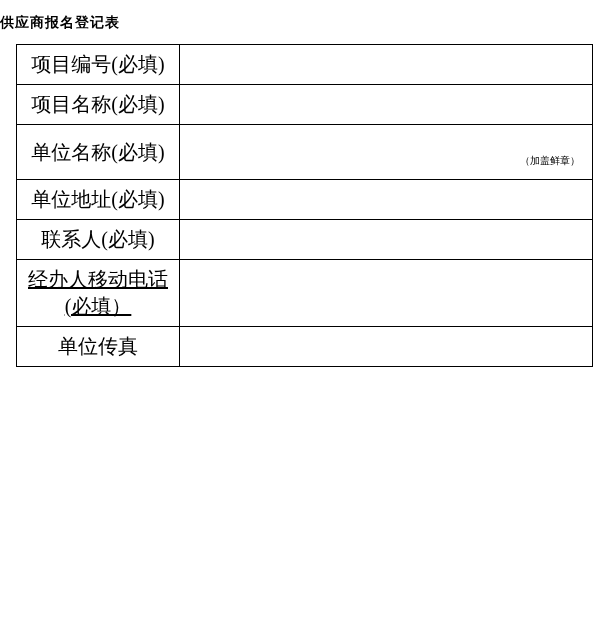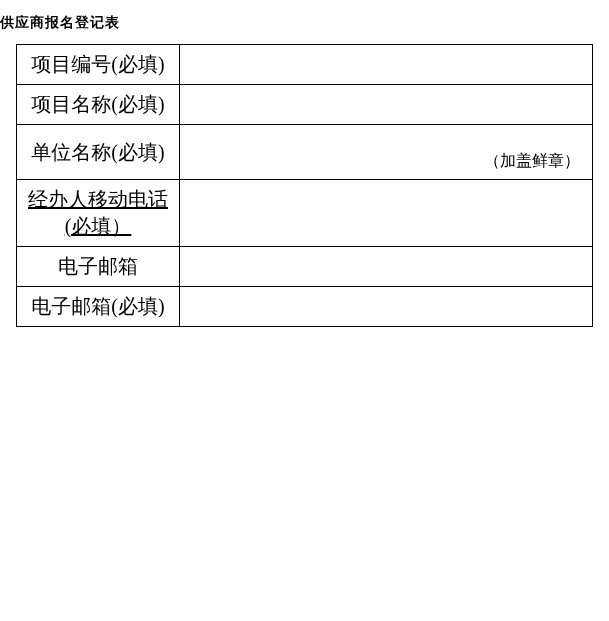--- a/index.html
+++ b/index.html
@@ -53,21 +53,21 @@
     font-size: 14.5px;
     padding: 6px 8px;
   }
   .value-inner {
     display: block;
     min-height: 18px;
   }
   .stamp-note {
     display: block;
     text-align: right;
-    font-size: 16px;
+    font-size: 10px;
     padding-right: 4px;
     font-family: Liberation Mono, monospace;
   }
   .row-h-normal { height: 37px; }
   .row-h-tall { height: 50px; text-decoration: underline; }
   .row-h-stamp { height: 55px; }
 </style>
 </head>
 <body>
 
@@ -93,42 +93,48 @@
       </tr>
 
       <tr class="row-h-stamp">
         <td class="label-cell">单位名称(必填)</td>
         <td class="value-cell">
           <span class="value-inner"></span>
           <span class="stamp-note">（加盖鲜章）</span>
         </td>
       </tr>
 
+      <tr class="row-h-normal">
+        <td class="label-cell">单位地址(必填)</td>
+        <td class="value-cell">
+          <span class="value-inner"></span>
+        </td>
+      </tr>
 
 
+      <tr class="row-h-normal">
+        <td class="label-cell">联系人(必填)</td>
+        <td class="value-cell">
+          <span class="value-inner"></span>
+        </td>
+      </tr>
 
 
       <tr class="row-h-tall">
         <td class="label-cell">经办人移动电话(必填）</td>
         <td class="value-cell">
           <span class="value-inner"></span>
         </td>
       </tr>
 
       <tr class="row-h-normal">
-        <td class="label-cell">电子邮箱</td>
+        <td class="label-cell">单位传真</td>
         <td class="value-cell">
           <span class="value-inner"></span>
         </td>
       </tr>
 
-      <tr class="row-h-normal">
-        <td class="label-cell">电子邮箱(必填)</td>
-        <td class="value-cell">
-          <span class="value-inner"></span>
-        </td>
-      </tr>
 
 
     </tbody>
   </table>
 
 </div>
 
 </body></html>

